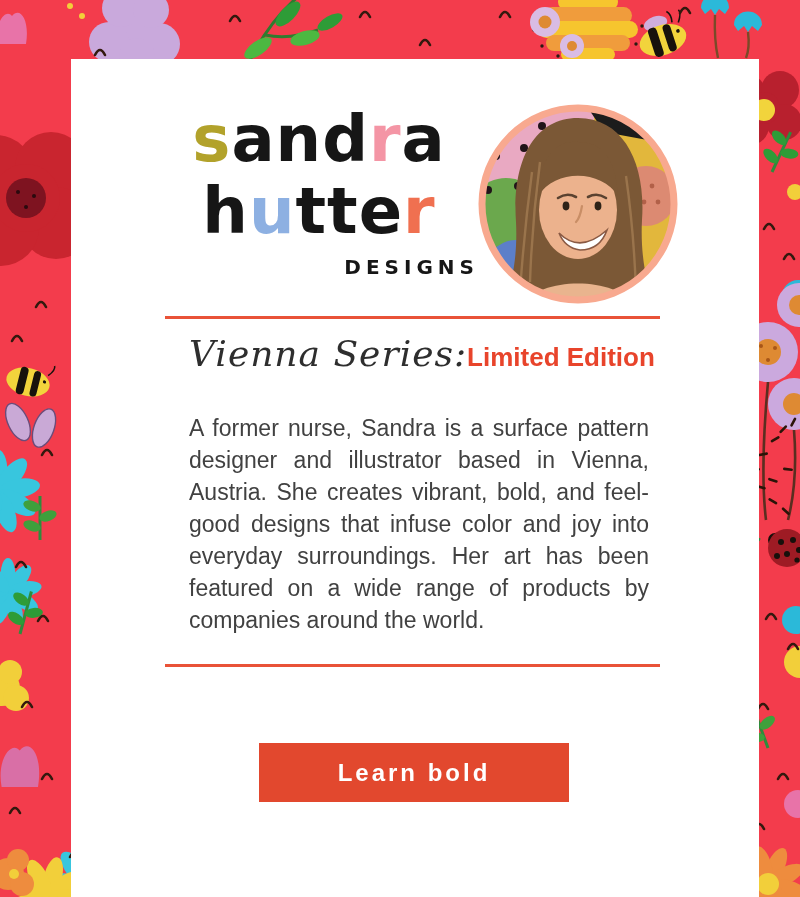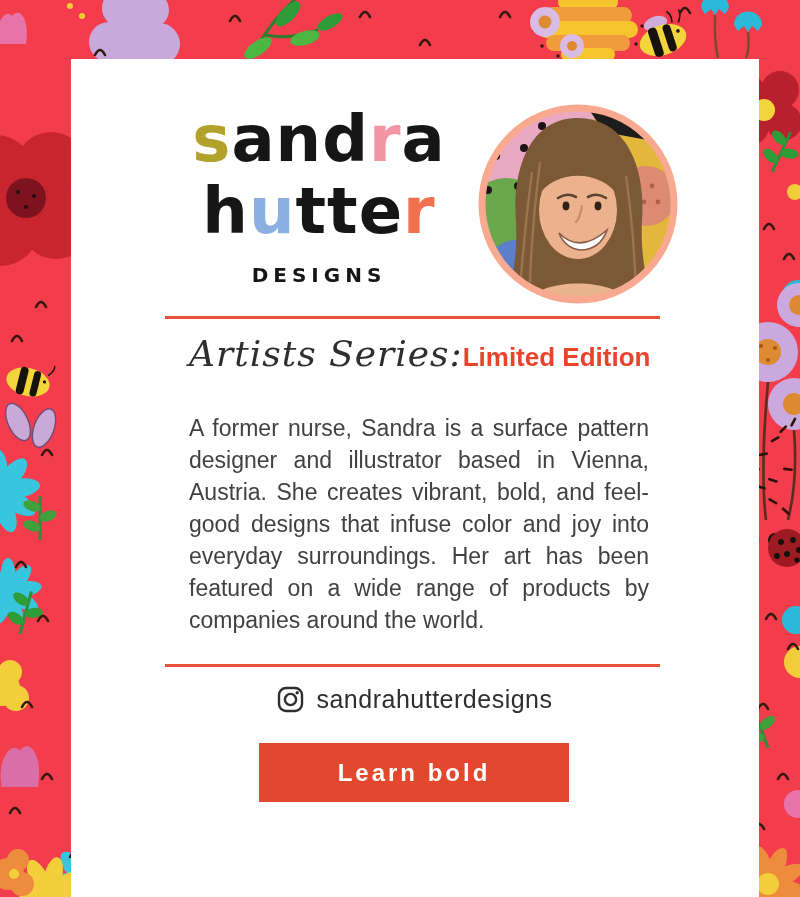--- a/index.html
+++ b/index.html
@@ -3,22 +3,22 @@
 <meta charset="utf-8">
 <style>
   html,body{margin:0;padding:0;background:#555;}
   .stage{position:relative;width:800px;height:897px;overflow:hidden;background:#F33C4C;
          font-family:"Liberation Sans",sans-serif;}
   .bgsvg{position:absolute;left:0;top:0;}
   .card{position:absolute;left:71px;top:59px;width:688px;height:850px;background:#FFFFFF;}
   .logo-block{position:absolute;left:88px;top:44px;width:320px;text-align:center;}
   .logo-line{font-family:"DejaVu Sans",sans-serif;font-weight:700;font-size:64px;
              line-height:72px;letter-spacing:1px;color:#161616;}
-  .logo-sub{margin-top:16px;font-family:"DejaVu Sans",sans-serif;font-weight:700;
-            font-size:20px;letter-spacing:5px;color:#161616;}
+  .logo-sub{margin-top:8px;font-family:"DejaVu Sans",sans-serif;font-weight:700;
+            font-size:20px;letter-spacing:5px;color:#161616;text-align:right;}
   .portrait{position:absolute;left:405px;top:43px;width:204px;height:204px;}
   .divider{position:absolute;left:94px;width:495px;height:3px;background:#E95238;}
   .divider.top{top:257px;}
   .divider.bottom{top:605px;}
   .heading{position:absolute;left:118px;top:274px;display:flex;align-items:baseline;white-space:nowrap;}
   .heading .script{font-family:"DejaVu Serif",serif;font-style:italic;font-size:36px;
                    color:#2e2e2e;letter-spacing:1px;}
   .heading .hl{margin-left:0;font-family:"Liberation Sans",sans-serif;font-weight:700;
                font-size:26px;color:#E8442B;}
   .bio{position:absolute;left:118px;top:330px;width:460px;font-size:23px;line-height:32px;
@@ -360,32 +360,24 @@
         <path d="M83 131 Q104 152 131 128 Q124 148 104 148 Q89 146 83 131 Z" fill="#FFFFFF" stroke="#8a5a44" stroke-width="1.6"></path>
 
         <path d="M0 0 H204 V204 H0 Z M102 6 a96 96 0 1 0 0.0001 0 Z" fill="#FFFFFF" fill-rule="evenodd"></path>
         <circle cx="102" cy="102" r="96" fill="none" stroke="#F8A98F" stroke-width="7"></circle>
       </svg>
     </div>
 
     <div class="divider top" style="background-color: rgb(233, 82, 56);"></div>
 
     <div class="heading">
-      <span class="script">Artists Series:</span>
+      <span class="script">Vienna Series:</span>
       <span class="hl" style="color: rgb(232, 68, 43);">Limited Edition</span>
     </div>
 
     <p class="bio" style="color: rgb(65, 65, 65);">A former nurse, Sandra is a surface pattern designer and illustrator based in Vienna, Austria. She creates vibrant, bold, and feel-good designs that infuse color and joy into everyday surroundings. Her art has been featured on a wide range of products by companies around the world.</p>
 
     <div class="divider bottom" style="background-color: rgb(233, 82, 56);"></div>
 
-    <div class="insta">
-      <svg width="27" height="27" viewBox="0 0 27 27">
-        <rect x="2" y="2" width="23" height="23" rx="7" fill="none" stroke="#2e2e2e" stroke-width="2.4"></rect>
-        <circle cx="13.5" cy="13.5" r="5.6" fill="none" stroke="#2e2e2e" stroke-width="2.4"></circle>
-        <circle cx="20.2" cy="6.8" r="1.7" fill="#2e2e2e"></circle>
-      </svg>
-      <span class="handle">sandrahutterdesigns</span>
-    </div>
 
     <button class="cta" style="background-color: rgb(226, 72, 46);">Learn bold</button>
   </div>
 </div>
 
 </body></html>

